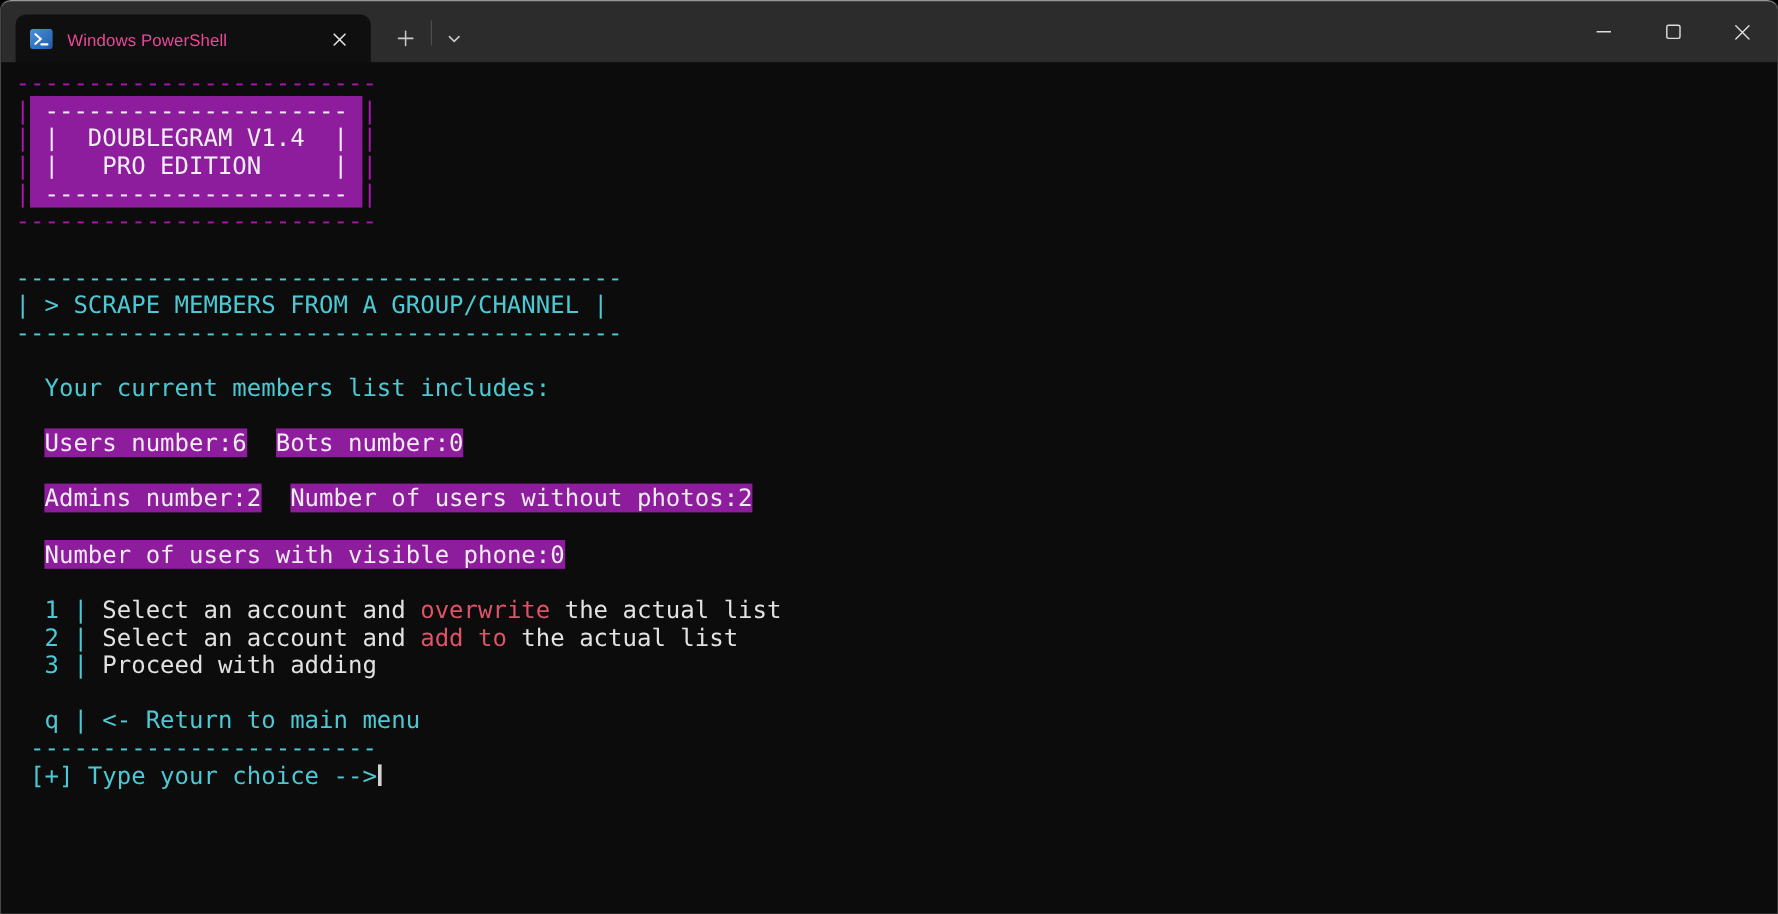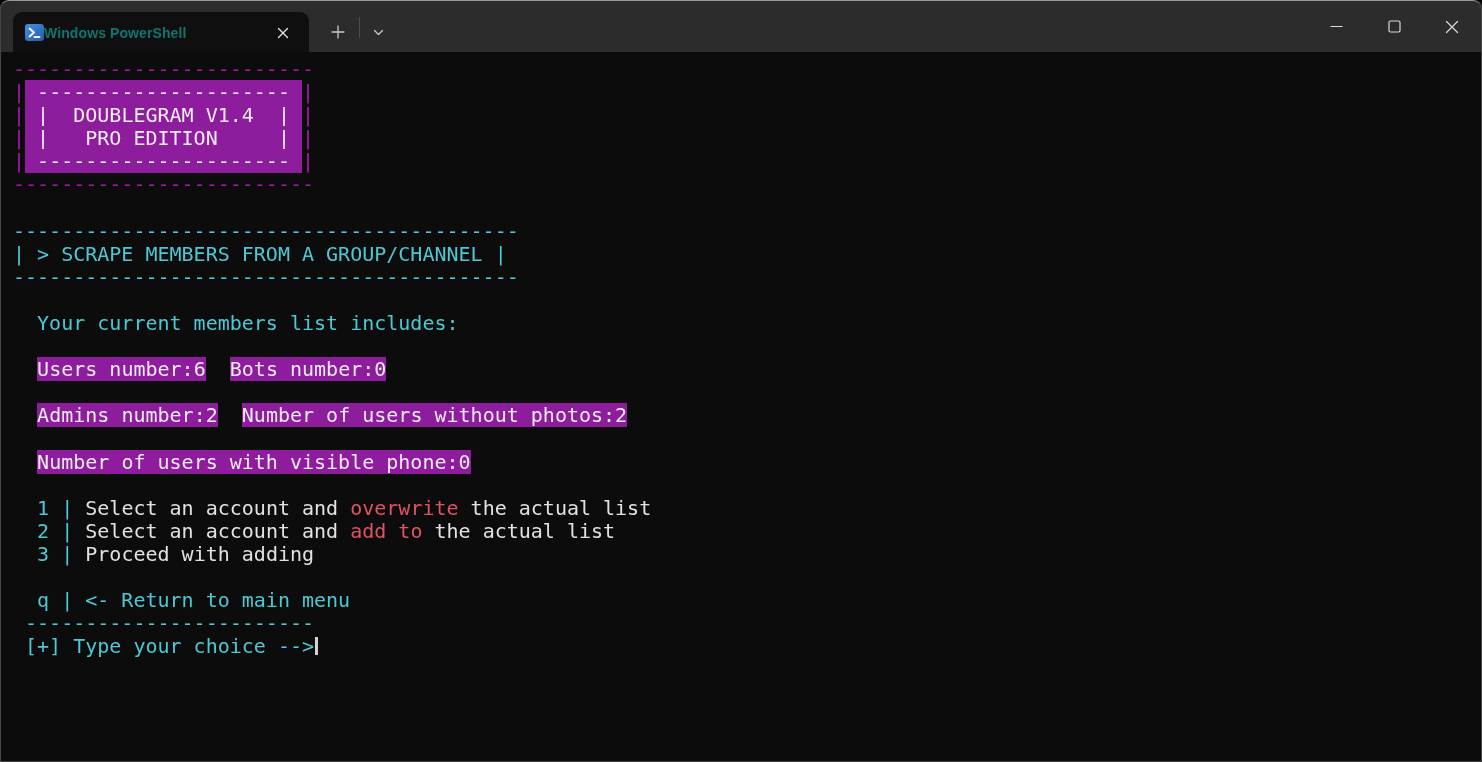--- a/index.html
+++ b/index.html
@@ -17,21 +17,21 @@
     border-radius:8px 8px 0 0;
   }
   .tab {
     position:absolute; left:12px; top:11px; width:296px; height:41px;
     background:#0f0f0f; border-radius:9px 9px 0 0;
     display:flex; align-items:center; padding:0 12px; box-sizing:border-box;
     cursor:default;
   }
   .ps-icon { width:19px; height:17px; flex:0 0 auto; }
   .tab-title {
-    flex:1 1 auto; margin-left:0; color:#0f766e; font-size:14px; font-weight:700;
+    flex:1 1 auto; margin-left:12px; color:#ec4899; font-size:14px; font-weight:400;
     letter-spacing:.1px; white-space:nowrap; overflow:hidden;
   }
   .icon-btn {
     display:flex; align-items:center; justify-content:center;
     width:28px; height:28px; border-radius:4px; flex:0 0 auto;
   }
   .newtab-btn { position:absolute; left:323px; top:17px; }
   .tabbar-sep { position:absolute; left:358px; top:16px; width:1px; height:21px; background:#4d4d4d; }
   .dropdown-btn { position:absolute; left:363px; top:17px; }
   .win-controls { position:absolute; right:0; top:0; height:51px; display:flex; }

